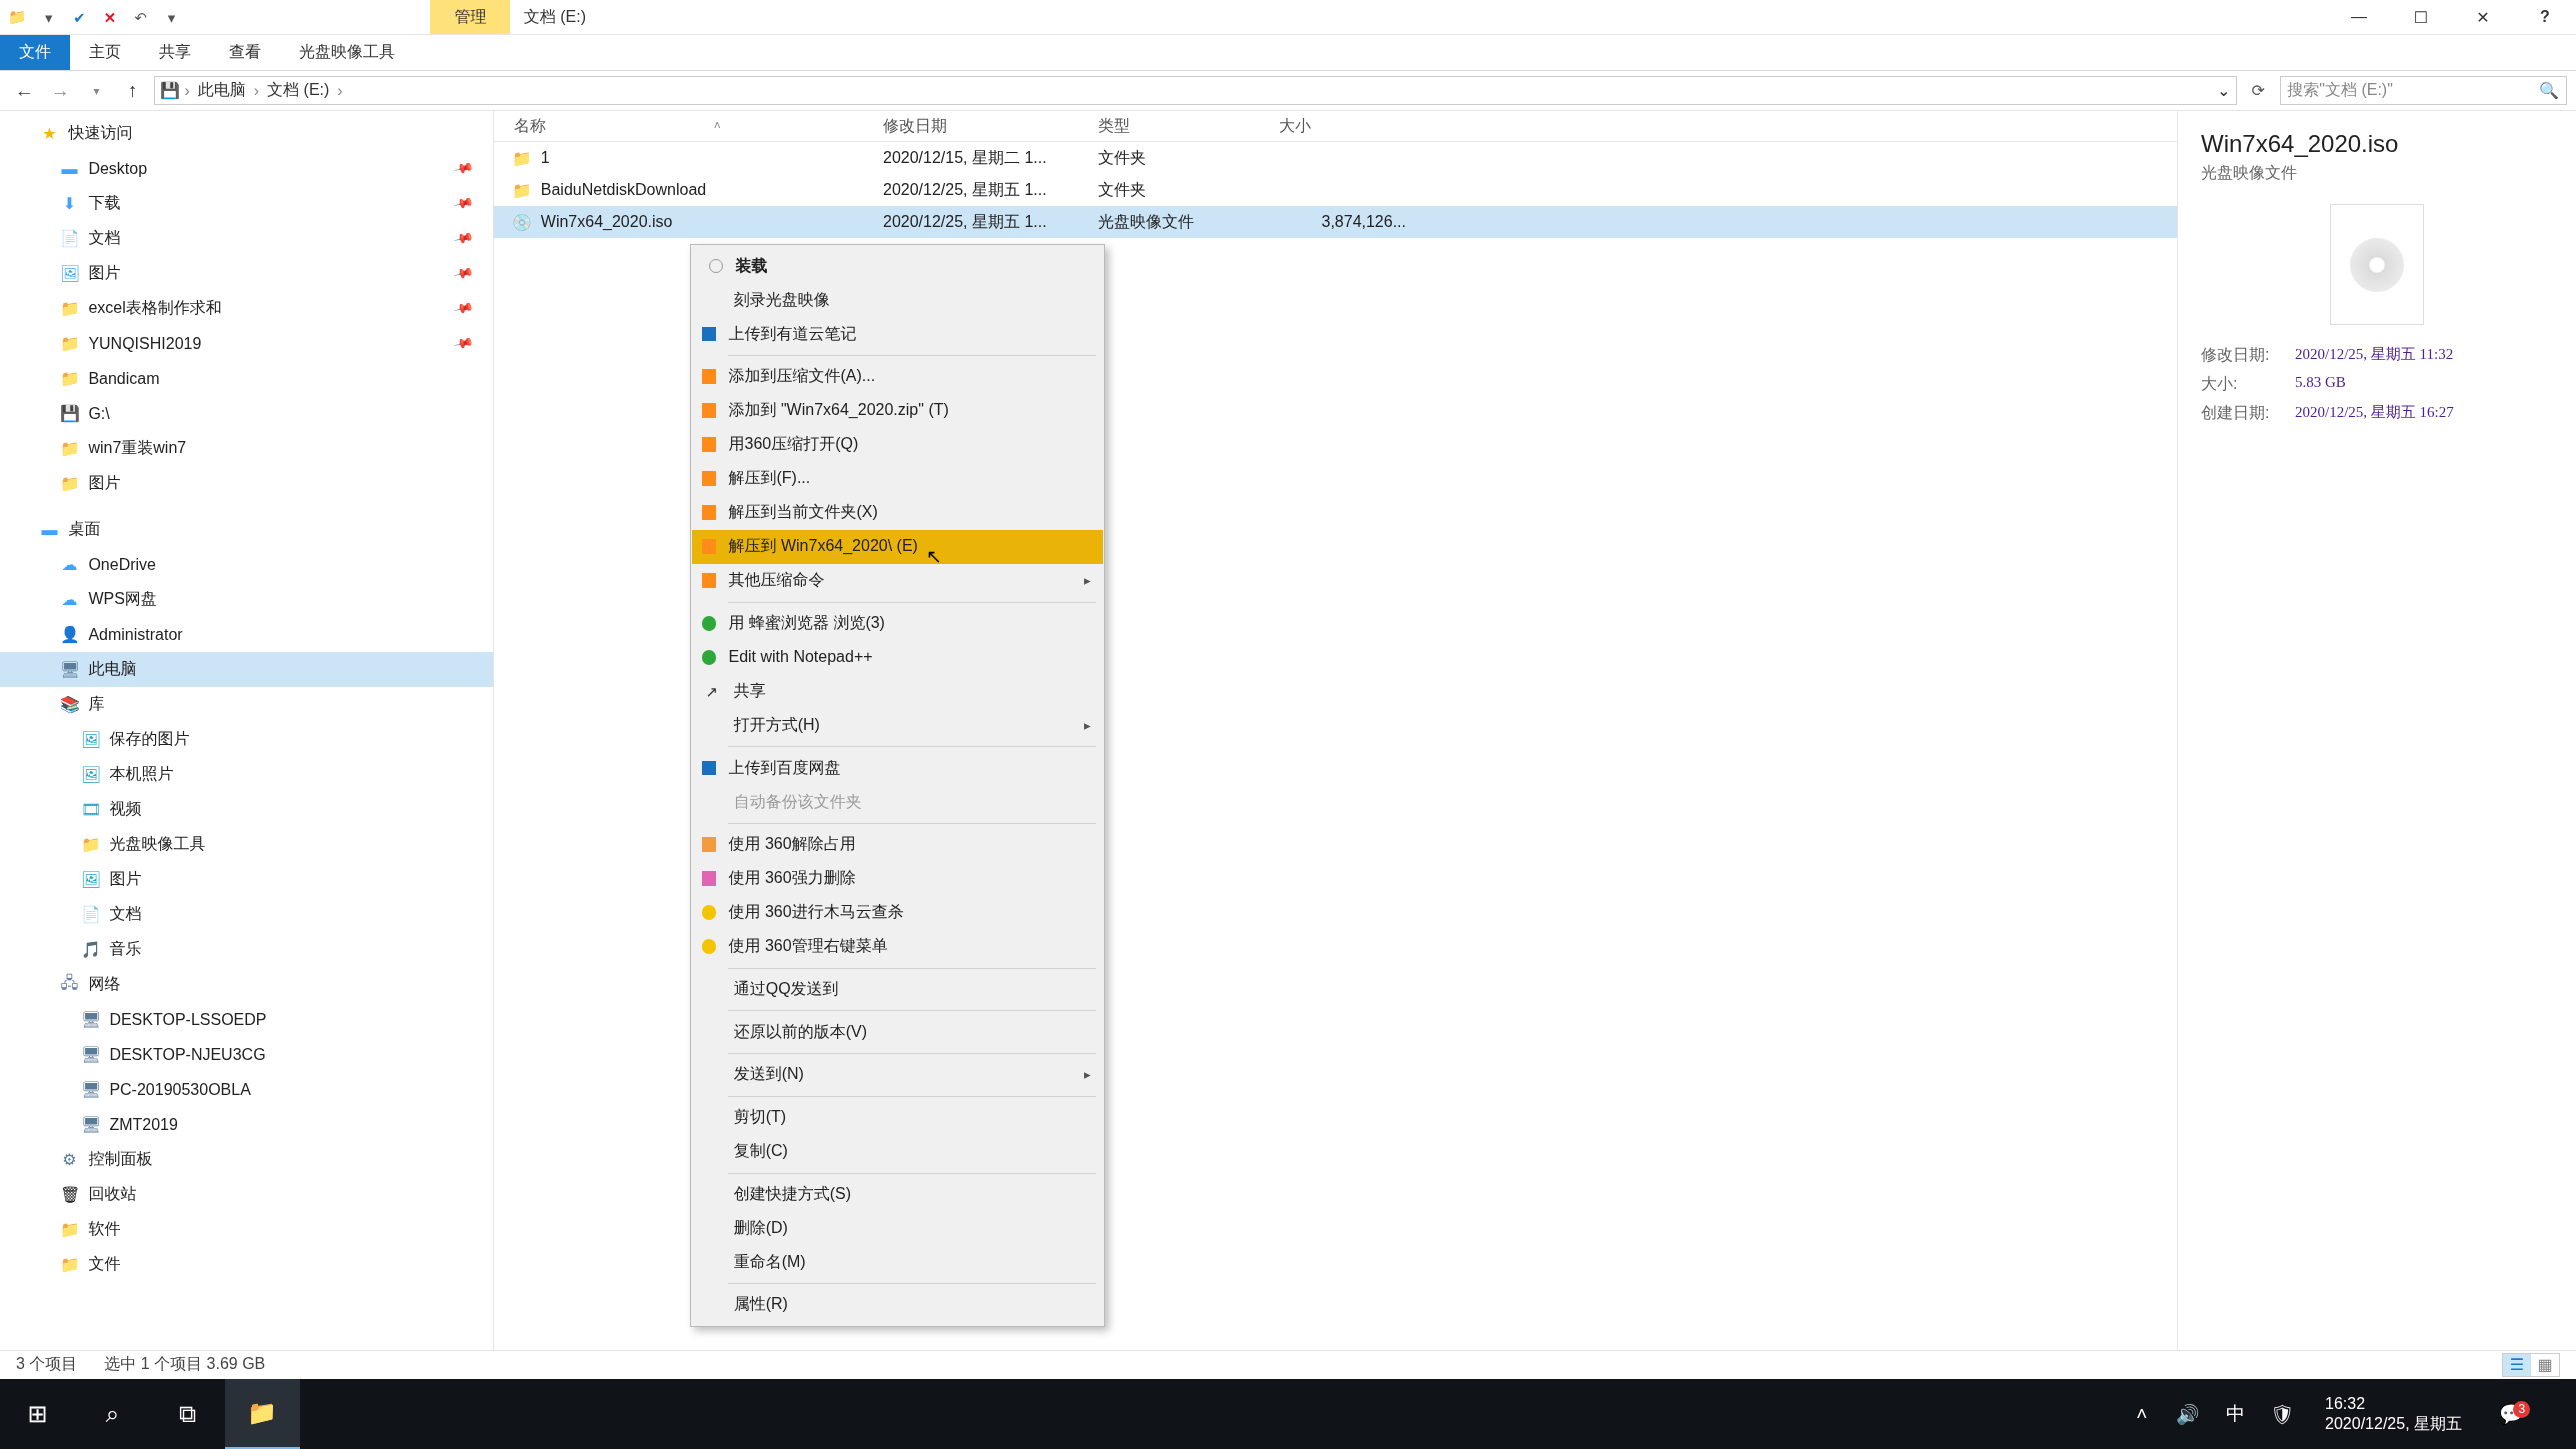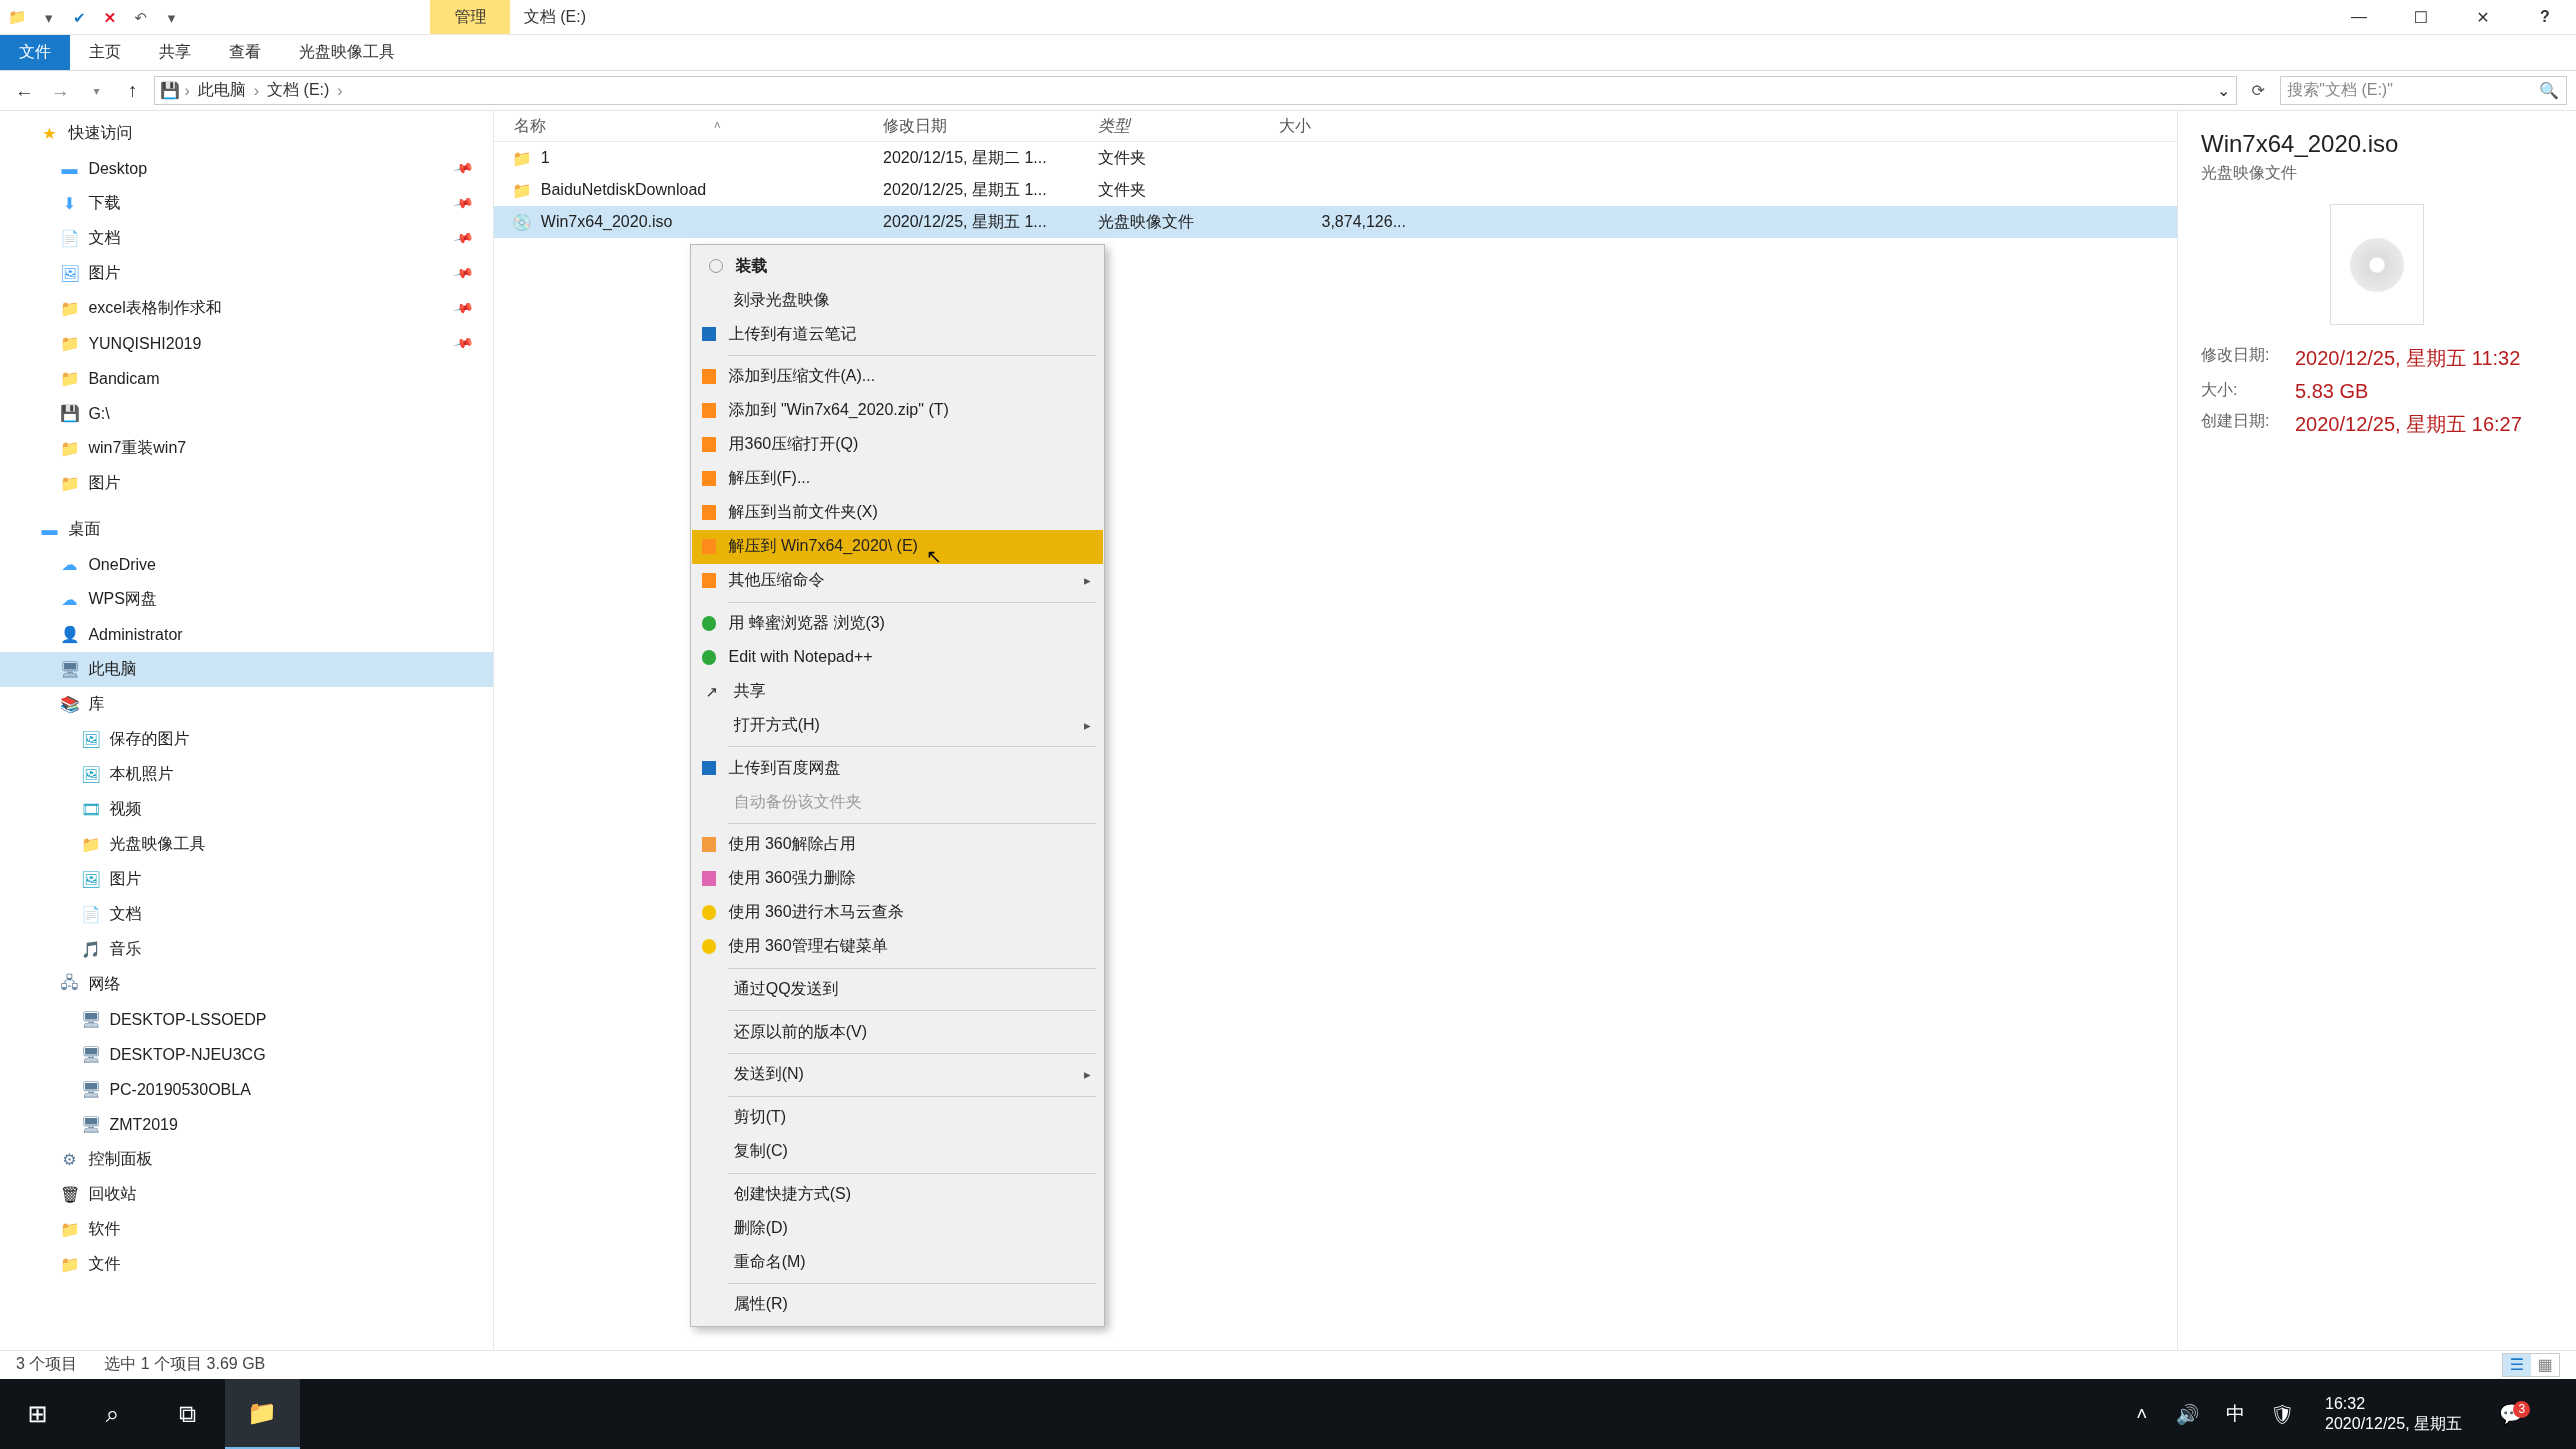--- a/index.html
+++ b/index.html
@@ -47,41 +47,41 @@
 .ic-folder{ color:#ffcf4b;}
 .ic-cyan{ color:#1fa2c4;}
 .ic-mon{ color:#5b7c99;}
 .ic-drive{ color:#8a8a8a;}
 
 .list-pane { flex: 1; position: relative; }
 .col-headers { height: 31px; display: flex; align-items: center; border-bottom: 0.7px solid #e9e9e9; color: #555; font-size: 16px;}
 .col-name{ width:389px; padding-left:20px; display:flex; align-items:center; gap:5.4px;}
 .col-name .sort{ font-size:12px; color:#888; margin:0 auto;}
 .col-date{ width:215px;}
-.col-type{ width:181px;font-style:italic;}
+.col-type{ width:181px;}
 .col-size{ width:154px;}
 .row { height: 32px; display: flex; align-items: center; font-size: 16px; color:#222;}
 .row .c-name{ width:389px; padding-left:20px; display:flex; align-items:center; gap:9.4px;}
 .row .c-date{ width:215px;}
 .row .c-type{ width:181px;}
 .row .c-size{ width:154px; text-align:right; padding-right:27px;}
 .row.selected{ background:#cce5f6;}
 .file-ico{ width:17.4px; height:17.4px; display:inline-flex; align-items:center; justify-content:center;}
 .file-ico.folder{ color:#ffcf4b;}
 .file-ico.iso{ color:#888;}
 
 
 .details-pane{ width:399px; border-left:0.7px solid #e5e5e5; padding:19px 23px;}
 .details-pane h2{ font-size:24px; font-weight:400; color:#222; margin-bottom:5.4px;}
 .details-sub{ color:#666; font-size:16px; margin-bottom:20px;}
 .details-thumb{ width:94px; height:121px; margin:6.7px auto 20px; border:0.7px solid #ddd; background:#fff; display:flex; align-items:center; justify-content:center;}
 .disc{ width:54px; height:54px; border-radius:50%; background:radial-gradient(circle,#fff 18%,#dcdcdc 22%,#eaeaea 70%,#ccc 72%);}
 .detail-row{ display:flex; margin-bottom:8px;justify-content:flex-end;}
 .detail-row .k{ width:94px; color:#666; font-size:16px;}
-.detail-row .v{ flex:1; color:#b91c1c; font-size:20px;}
+.detail-row .v{ flex:1; color:#4c1d95; font-size:15px;font-family:Liberation Serif, serif;}
 
 
 .status-bar { height: 29.5px; border-top: 0.7px solid #e5e5e5; display: flex; align-items: center; padding: 0 16px; gap: 27px; color: #444; font-size: 16px;}
 .status-bar .spacer{flex:1;}
 .view-toggle{ display:flex; border:0.7px solid #ccc;}
 .view-toggle span{ width:28px; height:21.5px; display:flex; align-items:center; justify-content:center; color:#888;}
 .view-toggle span.active{ background:#cce5f6; color:#1979ca;}
 
 
 .ctx-menu{ position:absolute; left:690px; top:244px; width:415px; background:#f0f0f0; border:0.7px solid #bababa; box-shadow:4px 4px 8px rgba(0,0,0,.25); padding:4px 1.3px; z-index:1000;}

